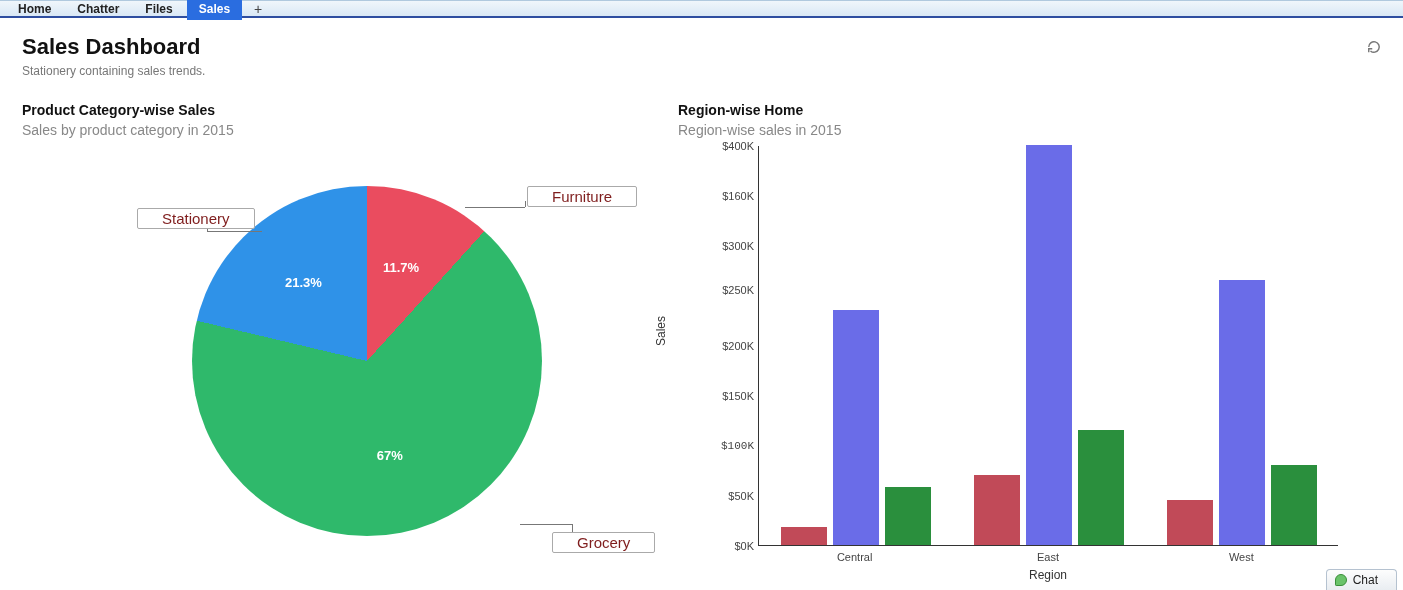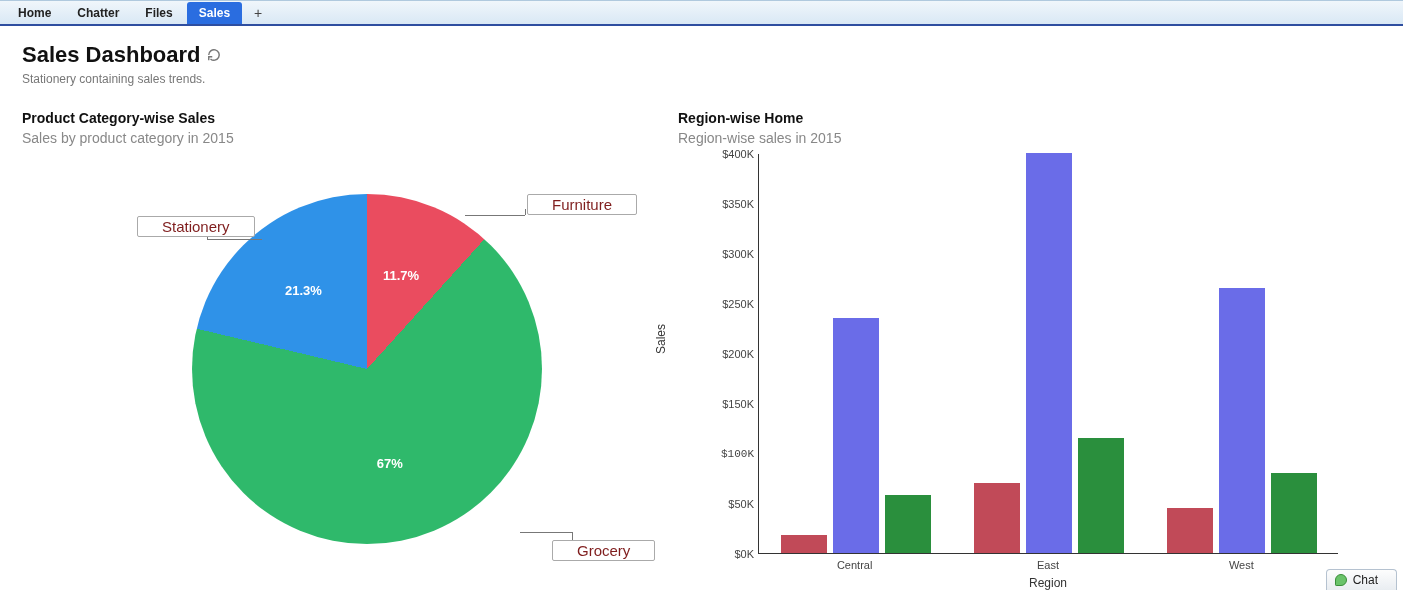--- a/index.html
+++ b/index.html
@@ -3,21 +3,21 @@
 <meta charset="utf-8">
 <style>
   * { box-sizing: border-box; }
   html, body {
     margin: 0; padding: 0;
     font-family: Arial, Helvetica, sans-serif;
     background: #fff;
     width: 1403px;
   }
   .topbar {
-    height: 26px;
+    height: 18px;
     background: linear-gradient(#f0f6fb, #d9e8f5);
     border-top: 1px solid #b0c9de;
     border-bottom: 2px solid #2e4ea0;
     display: flex;
     align-items: center;
     padding: 0 6px;
     font-size: 12px;
   }
   .tab {
     padding: 4px 12px;
@@ -37,20 +37,21 @@
     font-size: 14px;
     padding: 2px 10px;
   }
   .page {
     padding: 16px 22px;
   }
   .page-title-row {
     display: flex;
     align-items: center;
     gap: 6px;
+    justify-content: space-between;
   }
   .page-title {
     font-size: 22px;
     font-weight: bold;
     color: #111;
   }
   .refresh-icon {
     width: 14px; height: 14px;
     color: #666;
     cursor: pointer;
@@ -242,23 +243,23 @@
       <div class="chart-title">Region-wise Home</div>
       <div class="chart-sub">Region-wise sales in 2015</div>
       <div class="bar-wrap">
         <div class="ylabel">Sales</div>
         <div id="yticks">
             <div class="ytick" style="top: 400px;">$0K</div>
             <div class="ytick" style="top: 350px;">$50K</div>
             <div class="ytick" style="top: 300px; font-family: Liberation Mono, monospace;">$100K</div>
             <div class="ytick" style="top: 250px;">$150K</div>
             <div class="ytick" style="top: 200px;">$200K</div>
-            <div class="ytick" style="top: 150px;">$250K</div>
+            <div class="ytick" style="top: 144px;">$250K</div>
             <div class="ytick" style="top: 100px;">$300K</div>
-            <div class="ytick" style="top: 50px;">$350K</div>
+            <div class="ytick" style="top: 50px;">$160K</div>
             <div class="ytick" style="top: 0px;">$400K</div>
           </div>
         <div class="bar-plot" id="barplot">
             <div class="bar" style="left: 21.6667px; height: 18px; background: rgb(193, 74, 88);"></div>
             <div class="bar" style="left: 73.6667px; height: 235px; background: rgb(106, 108, 232);"></div>
             <div class="bar" style="left: 125.667px; height: 58px; background: rgb(42, 143, 61);"></div>
             <div class="bar" style="left: 215px; height: 70px; background: rgb(193, 74, 88);"></div>
             <div class="bar" style="left: 267px; height: 400px; background: rgb(106, 108, 232);"></div>
             <div class="bar" style="left: 319px; height: 115px; background: rgb(42, 143, 61);"></div>
             <div class="bar" style="left: 408.333px; height: 45px; background: rgb(193, 74, 88);"></div>

